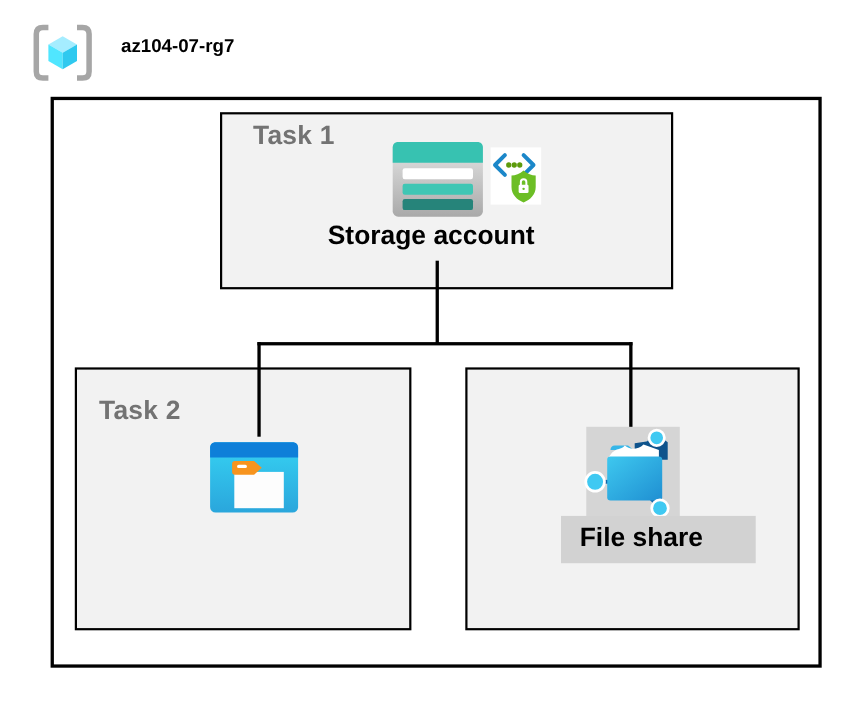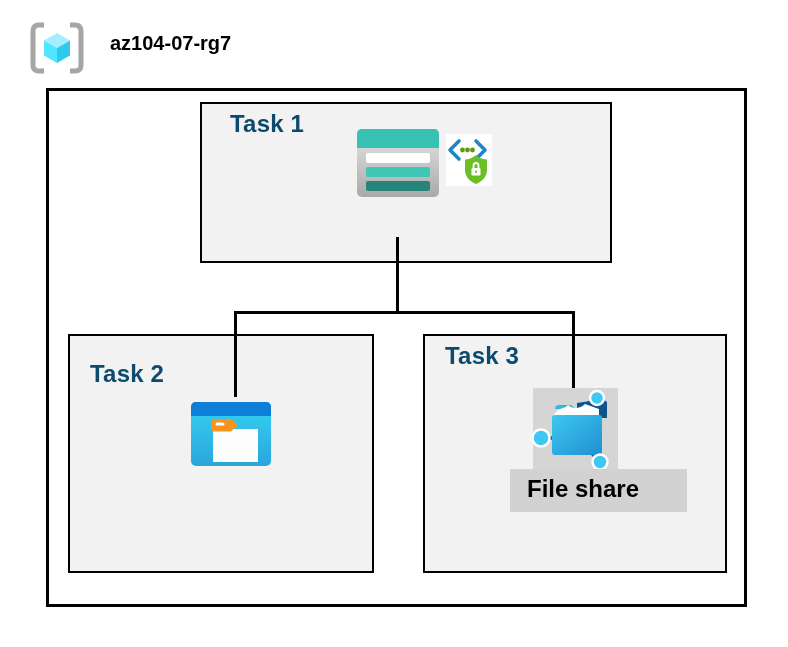--- a/index.html
+++ b/index.html
@@ -12,29 +12,29 @@
     left:46px;top:88px;width:701px;height:519px;
     background:#ffffff;border:3px solid #000;box-sizing:border-box;
   }
   .task-box{
     background:#F2F2F2;border:2.5px solid #000;box-sizing:border-box;
   }
   .task-box.t1{left:200px;top:102px;width:412px;height:161px;}
   .task-box.t2{left:68px;top:334px;width:306px;height:239px;}
   .task-box.t3{left:423px;top:334px;width:304px;height:239px;}
   .task-label{
-    font-weight:bold;font-size:24px;color:#0c4a6e;letter-spacing:0.2px;
+    font-weight:bold;font-size:24px;color:#737373;letter-spacing:0.2px;
     white-space:nowrap;
   }
   .caption{
     font-weight:bold;font-size:24px;color:#000;text-align:center;
     white-space:nowrap;
   }
   .rg-title{
-    left:110px;top:32px;font-weight:bold;font-size:20px;color:#000;
+    left:110px;top:32px;font-weight:bold;font-size:17px;color:#000;
     white-space:nowrap;
   }
   .line{background:#000;}
   .endpoint-bg{left:446px;top:134px;width:46px;height:52px;background:#ffffff;}
   .fs-icon-bg{left:533px;top:388px;width:85px;height:82px;background:#D5D5D5;}
   .fs-label-bg{
     left:510px;top:469px;width:177px;height:43px;background:#D2D2D2;
     box-sizing:border-box;padding:6px 0 0 17px;
   }
   .fs-label-bg .caption{text-align:left;}
@@ -89,39 +89,39 @@
       <circle cx="21.5" cy="16" r="2.4" fill="#5D9B0C"></circle>
       <circle cx="26.5" cy="16" r="2.4" fill="#5D9B0C"></circle>
       <path d="M30,21 C33.5,24.2 37.5,25.6 41,25.6 V36 C41,43 36,47.6 30,50
                C24,47.6 19,43 19,36 V25.6 C22.5,25.6 26.5,24.2 30,21 Z" fill="#6CBE25"></path>
       <path d="M27.5,34.5 V31.5 A2.5,2.5 0 0 1 32.5,31.5 V34.5" fill="none" stroke="#FFFFFF" stroke-width="1.8"></path>
       <rect x="25.5" y="34" width="9" height="7.5" rx="1.2" fill="#FFFFFF"></rect>
       <circle cx="30" cy="37.7" r="1.1" fill="#6CBE25"></circle>
     </svg>
   </div>
 
+  <div class="abs caption" style="left:292px;top:201px;width:200px">Storage account</div>
 
   <div class="abs task-label" style="left:90px;top:360px">Task 2</div>
 
   <svg class="abs" style="left:191px;top:402px" width="80" height="64" viewBox="0 0 80 64">
     <defs>
       <linearGradient id="bb" x1="0" y1="0" x2="0" y2="1">
         <stop offset="0" stop-color="#36D2F3"></stop>
           <stop offset="1" stop-color="#2AA6DC"></stop>
       </linearGradient>
     </defs>
     <rect x="0" y="0" width="80" height="64" rx="5" fill="url(#bb)"></rect>
     <path d="M5,0 H75 C78,0 80,2 80,5 V14 H0 V5 C0,2 2,0 5,0 Z" fill="#0E7FD9"></path>
     <rect x="22" y="27" width="45" height="33" fill="#FDFDFD"></rect>
     <path d="M20,19.5 C20,18 21,17 22.5,17 H40 L47,23.2 40,29.5 H22.5 C21,29.5 20,28.5 20,27 Z" fill="#F7941E"></path>
     <rect x="24.5" y="20.5" width="9" height="3" rx="1.5" fill="#FFFFFF"></rect>
   </svg>
 
 
-  <div class="abs task-label" style="left:445px;top:342px">Task 3</div>
 
   <div class="abs fs-icon-bg">
     <svg width="85" height="82" viewBox="0 0 85 82">
       <defs>
         <linearGradient id="fs" x1="0" y1="0" x2="1" y2="1">
           <stop offset="0" stop-color="#3EC8EF"></stop>
             <stop offset="1" stop-color="#1F8FD2"></stop>
         </linearGradient>
       </defs>
       <line x1="61" y1="9" x2="52" y2="20" stroke="#1566A8" stroke-width="3.5"></line>

